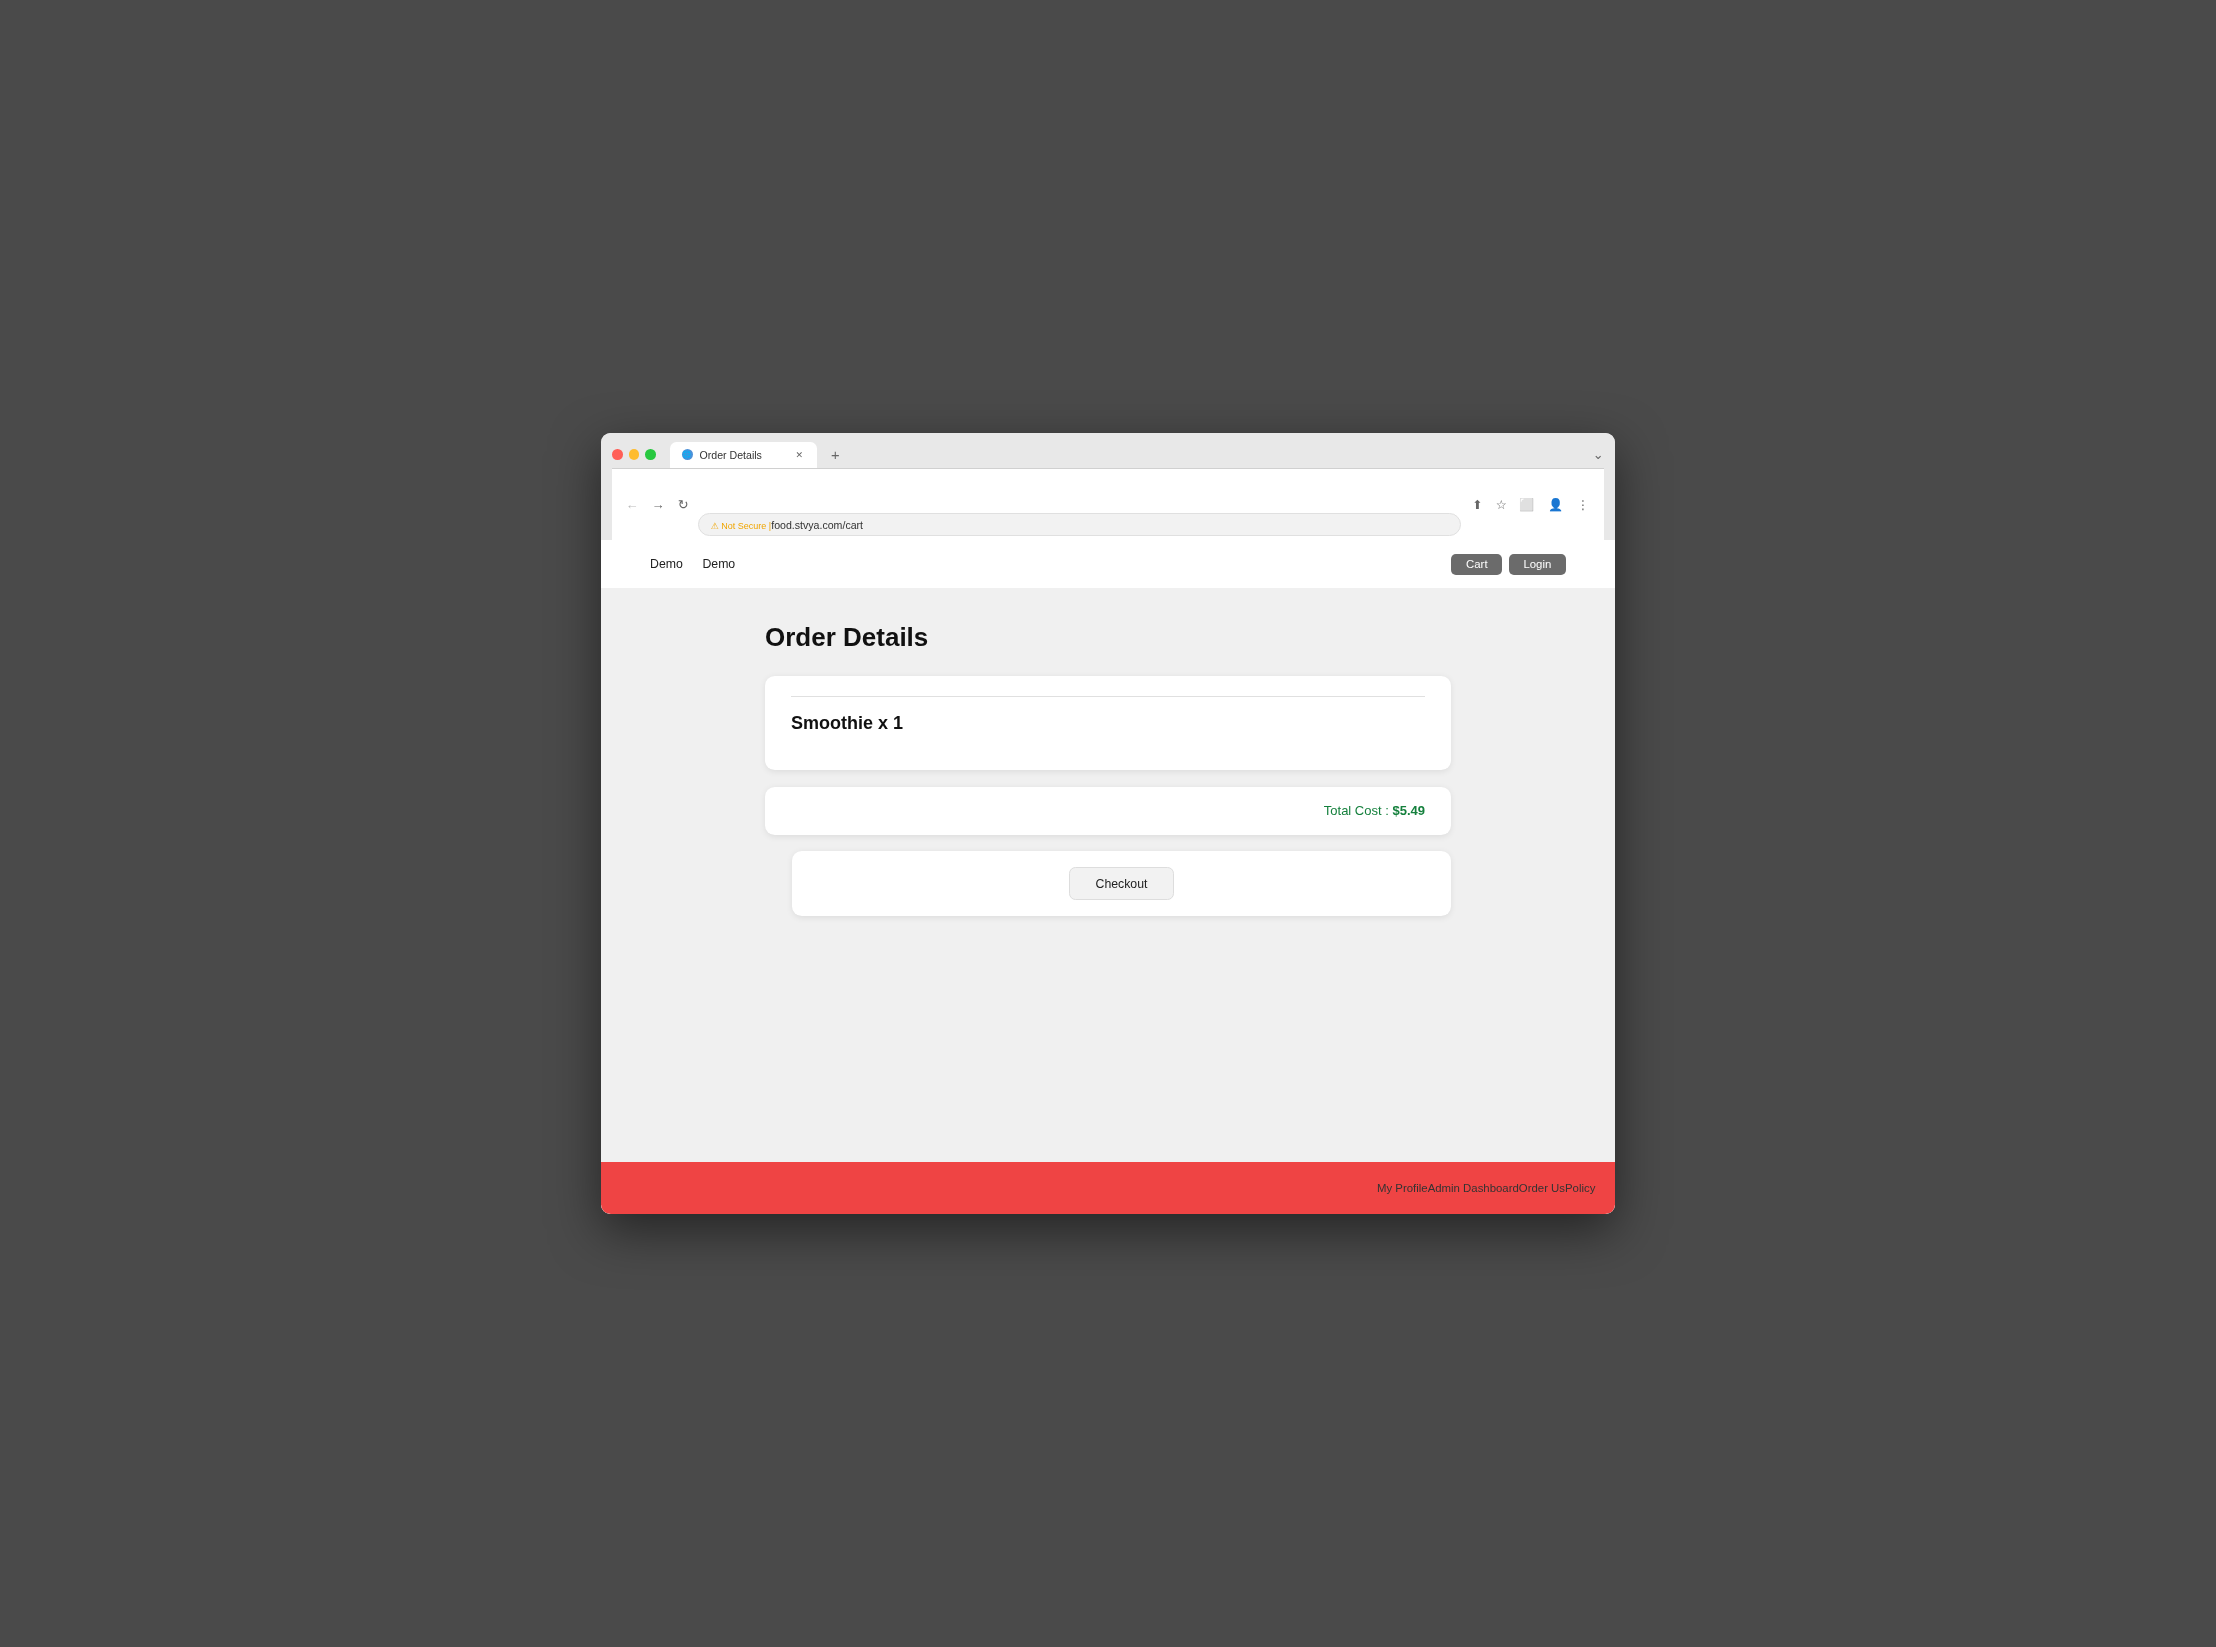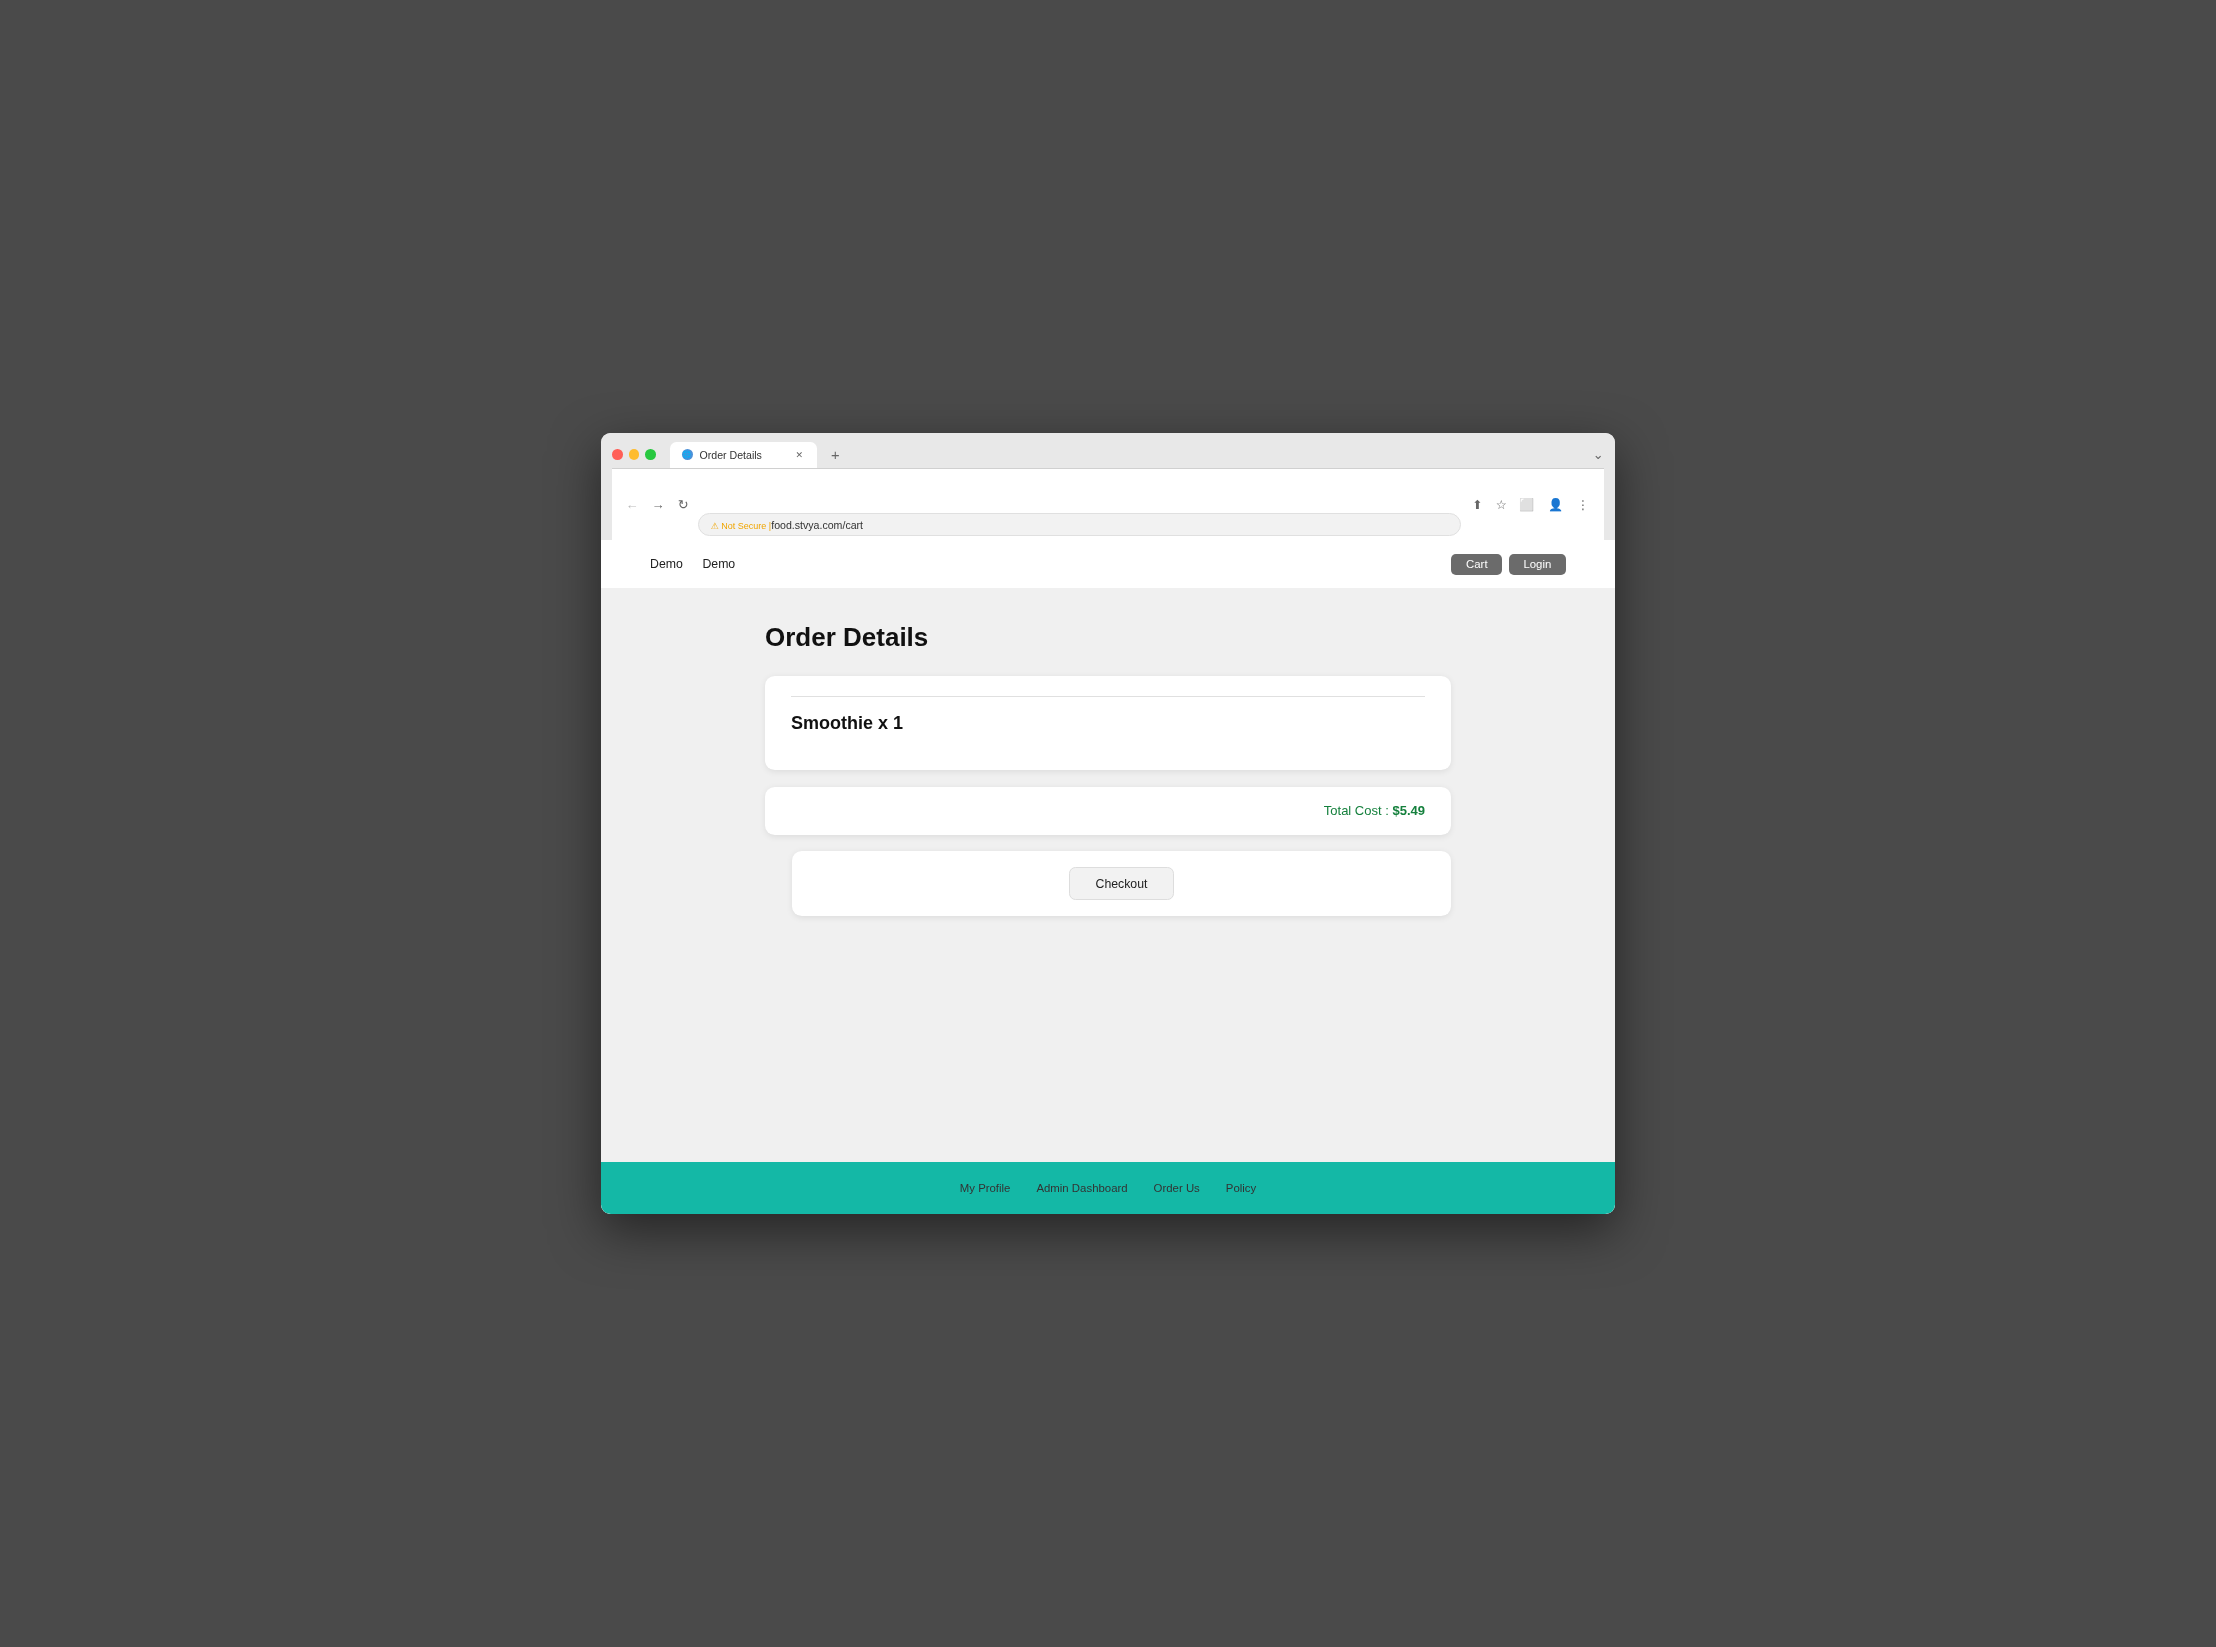--- a/index.html
+++ b/index.html
@@ -323,25 +323,24 @@
       border: 0.8px solid #ddd;
       border-radius: 6.5px;
       cursor: pointer;
       font-size: 12.3px;
       color: #222;
       font-weight: 400;
     }
 
     
     .site-footer {
-      background: #14b8a6;
+      background: #ef4444;
       padding: 19.6px;
       display: flex;
-      justify-content: center;
-      gap: 26px;
+      justify-content: flex-end;
       border-top: 0.8px solid #f0f0f0;
     }
 
     .footer-link {
       font-size: 11.4px;
       color: #333;
       text-decoration: none;
       cursor: pointer;
     }
   </style>

